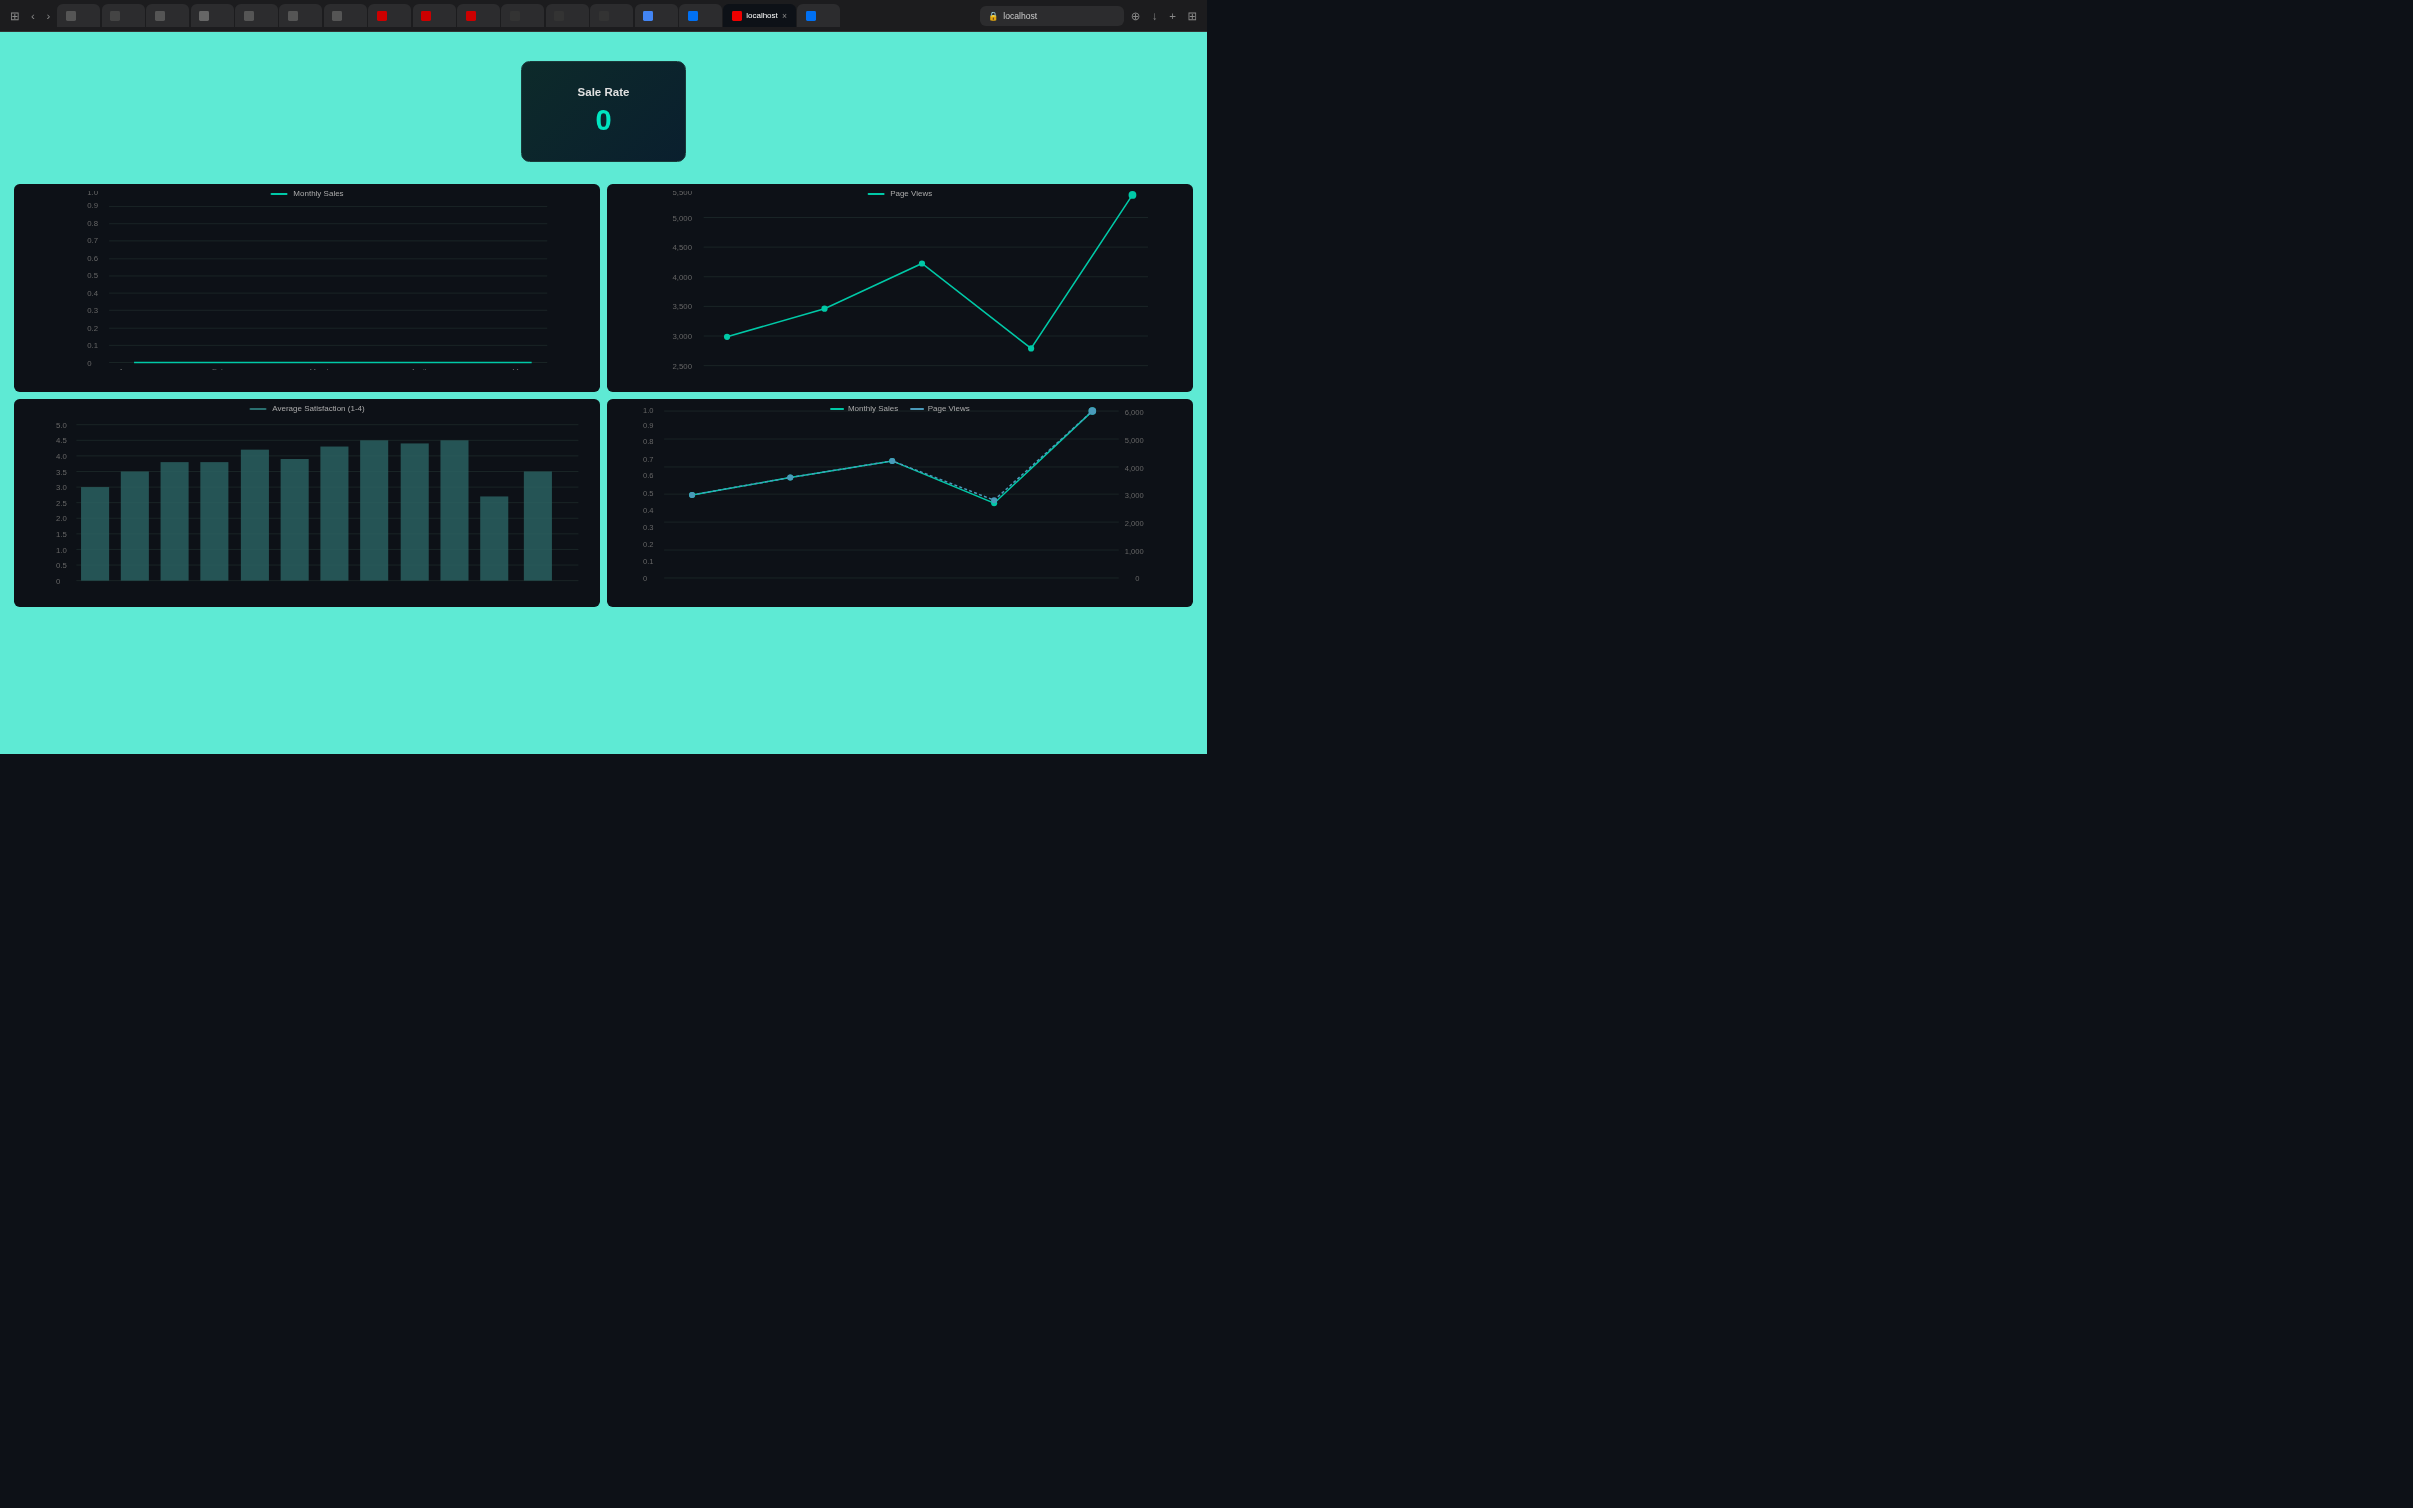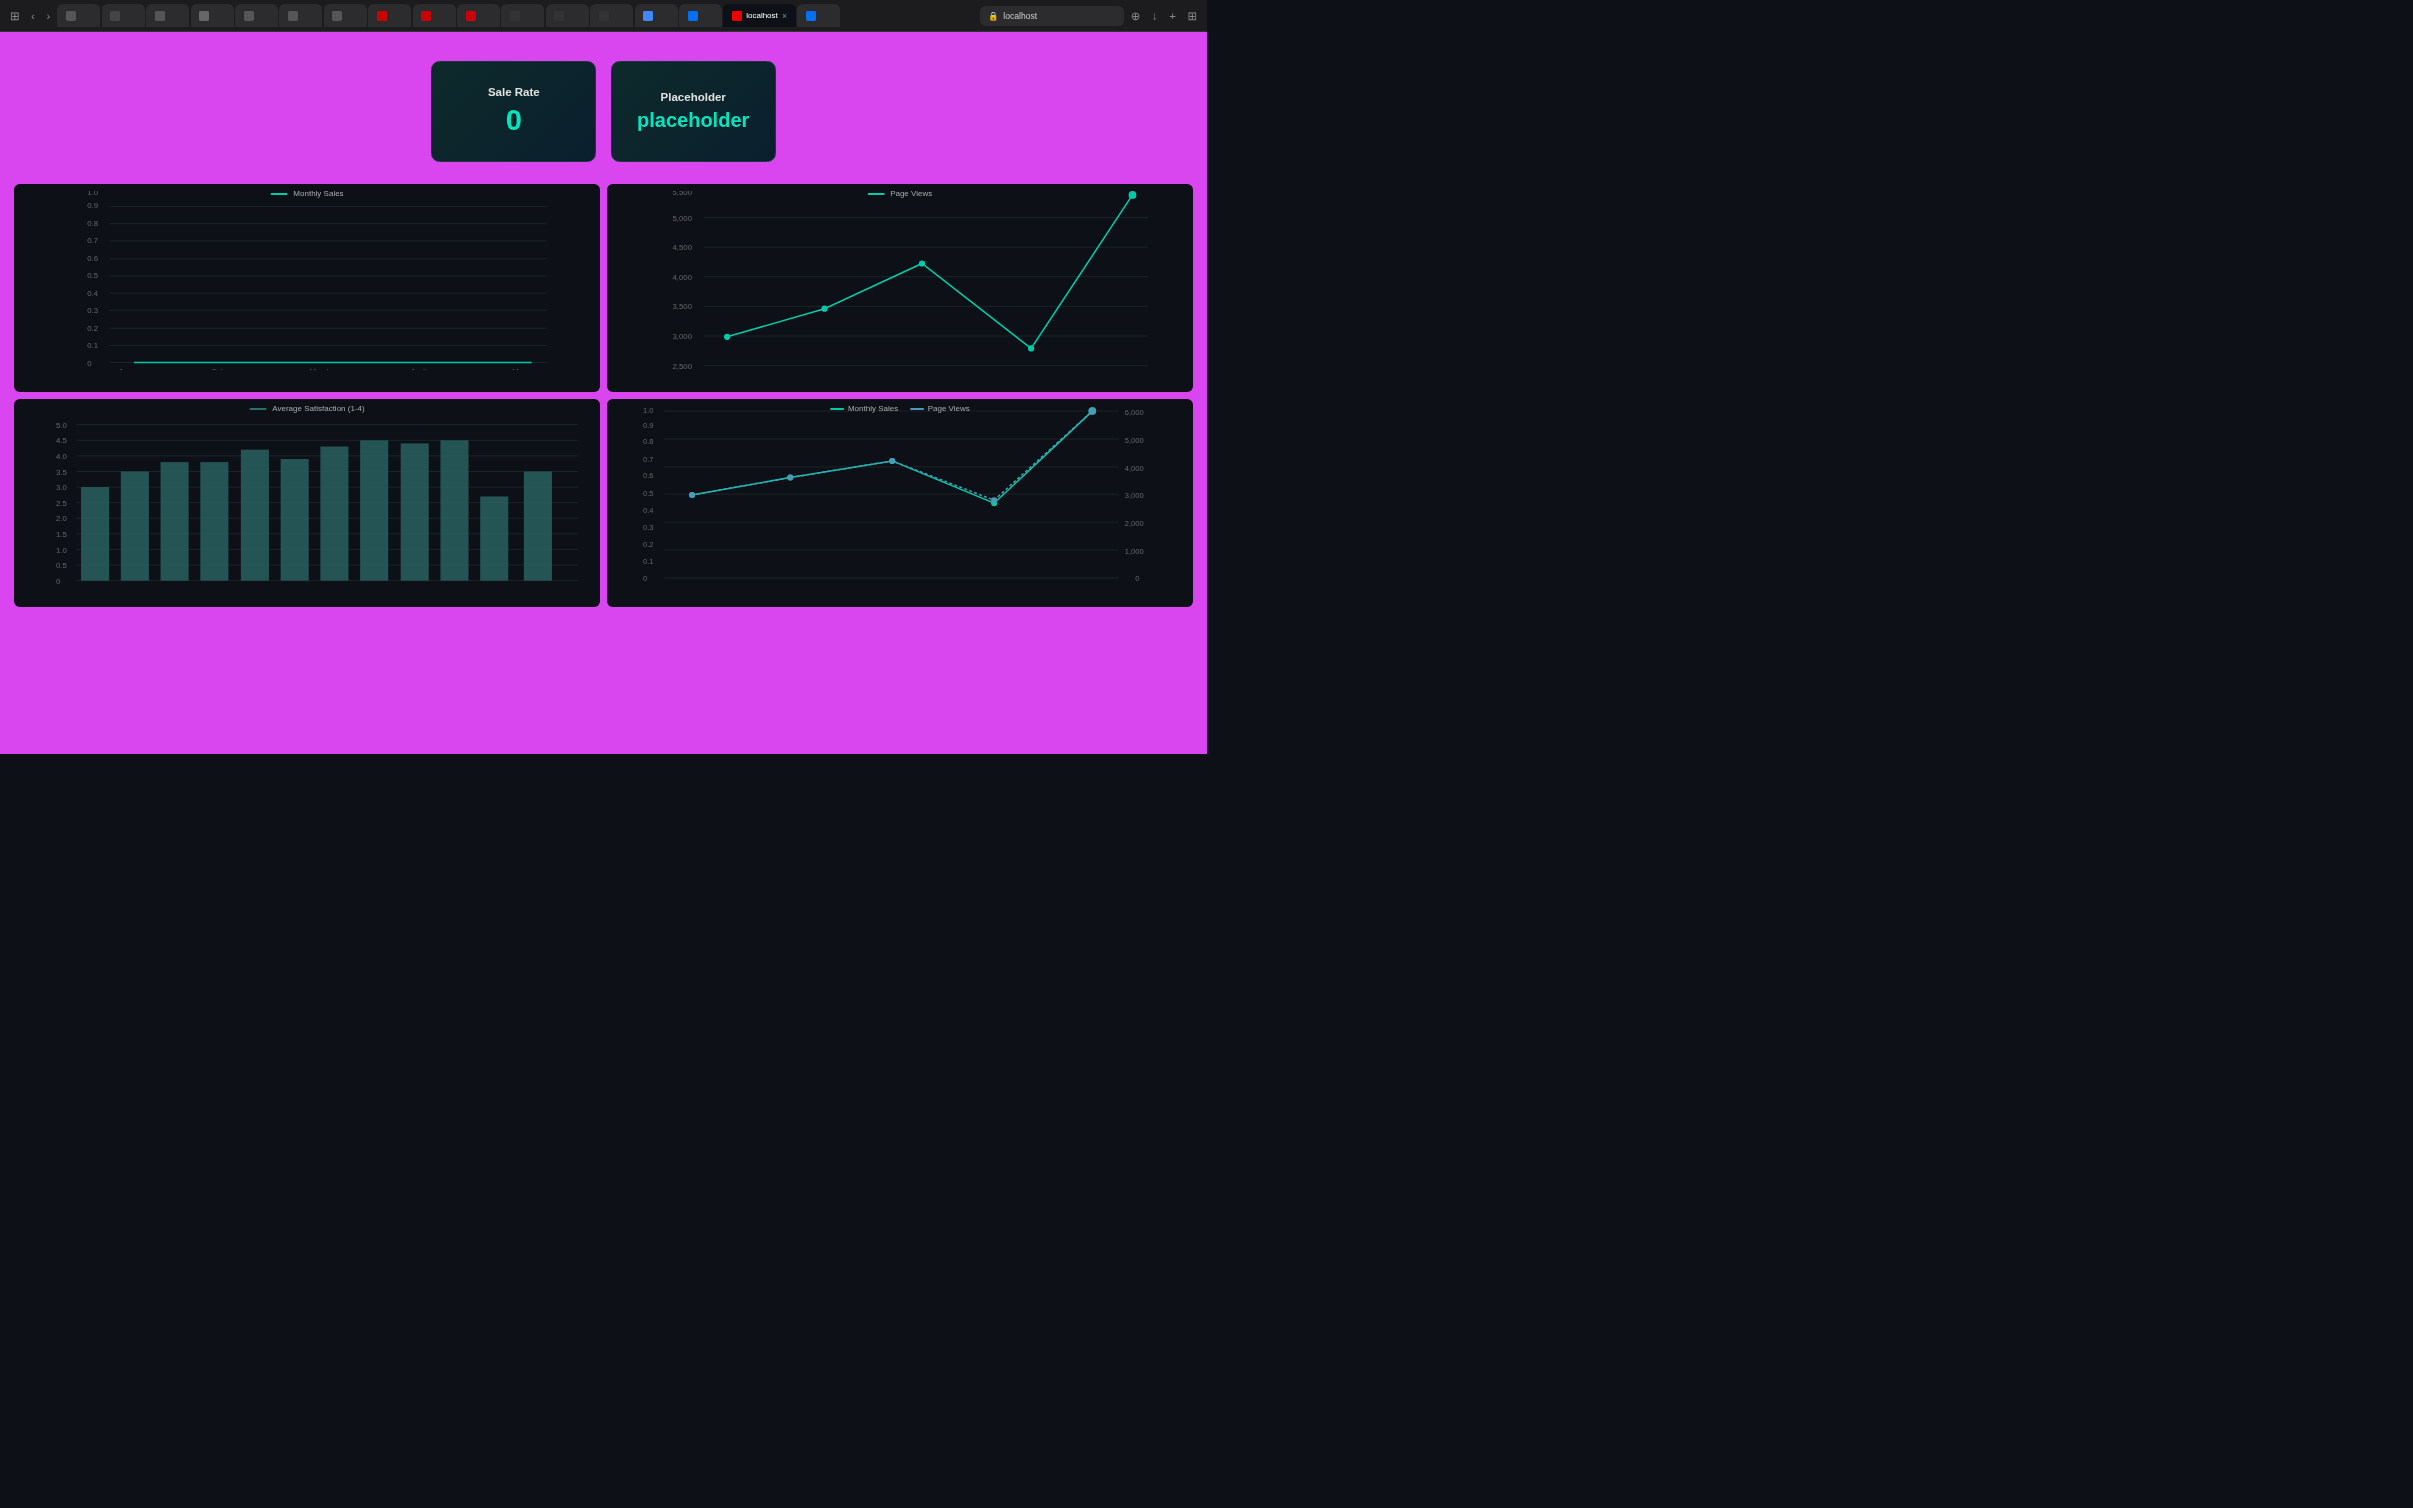--- a/index.html
+++ b/index.html
@@ -62,21 +62,21 @@
       background: none;
       border: none;
       color: #888;
       cursor: pointer;
       font-size: 11.5px;
       padding: 1.4px 4.3px;
     }
 
     
     .main-content {
-      background: #d946ef;
+      background: #5eead4;
       padding: 29px 14.4px 14.4px;
       height: calc(100% - 32px);
       overflow: hidden;
     }
 
     
     .kpi-row {
       display: flex;
       justify-content: center;
       gap: 14.4px;
@@ -262,24 +262,20 @@
   <button class="nav-btn">+</button>
   <button class="nav-btn">⊞</button>
 </div>
 
 <div class="main-content">
 
   <div class="kpi-row">
     <div class="kpi-card">
       <div class="kpi-title">Sale Rate</div>
       <div class="kpi-value">0</div>
-    </div>
-    <div class="kpi-card">
-      <div class="kpi-title">Placeholder</div>
-      <div class="kpi-value placeholder-val">placeholder</div>
     </div>
   </div>
 
   <div class="charts-grid">
 
     <div class="chart-container">
       <div class="chart-legend">
         <div class="legend-line" style="background:#00c9a7;"></div>
         <span>Monthly Sales</span>
       </div>

